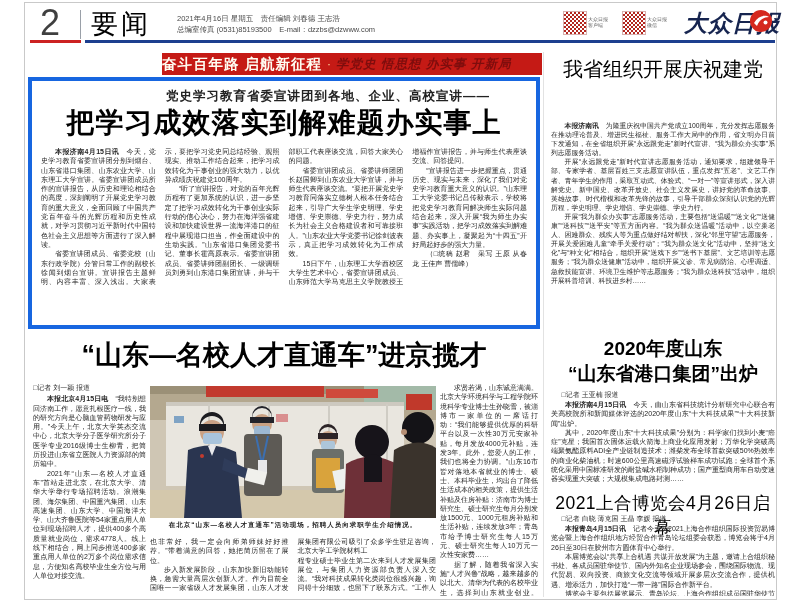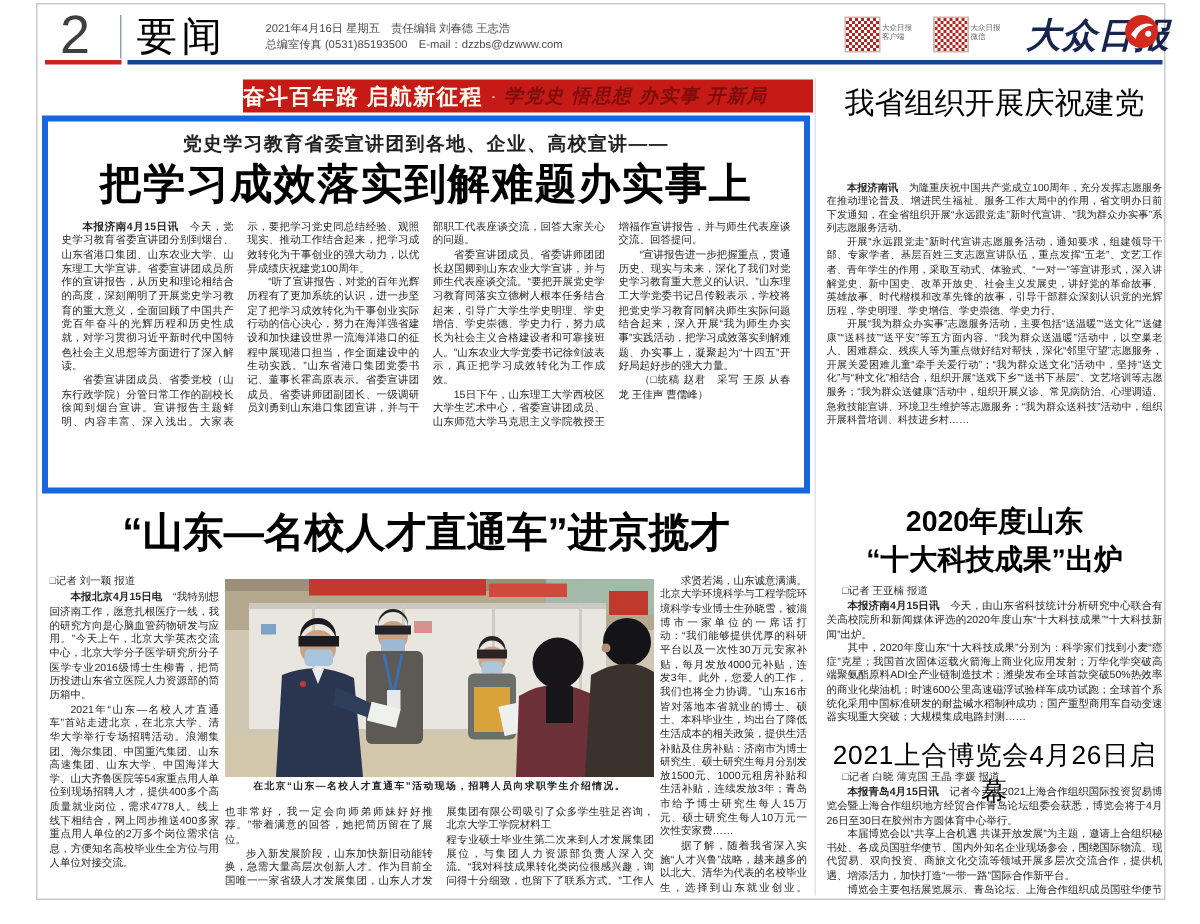--- a/index.html
+++ b/index.html
@@ -21,21 +21,21 @@
             font-weight:bold;font-style:italic;font-size:23px;color:#16244f;letter-spacing:1px;}
   
   .banner{left:162px;top:53px;width:380px;height:22px;background:#c51a15;display:flex;
           align-items:center;justify-content:flex-start;gap:5px;white-space:nowrap;}
   .banner .p1{color:#fffdf2;font-weight:900;font-size:14.5px;letter-spacing:1px;}
   .banner .sep{color:#ffd9a0;font-size:12px;}
   .banner .p2{color:#7e0d0d;font-weight:bold;font-size:12.5px;letter-spacing:1px;font-style:italic;}
   .vdiv{left:543px;top:52px;width:1px;height:545px;background:#e2e2e2;}
   
   .mainbox{left:28px;top:77px;width:512px;height:252px;border:4px solid #1766e0;background:#fff;box-sizing:border-box;}
-  .kicker{left:0;top:7px;width:100%;text-align:center;font-size:12.5px;font-weight:bold;color:#222;letter-spacing:1px;}
+  .kicker{left:0;top:7px;width:100%;text-align:center;font-size:12.5px;font-weight:bold;color:#222;letter-spacing:1px;padding-left:44px;}
   .bighead{left:0;top:23px;width:100%;text-align:center;font-size:28px;font-weight:900;color:#000;letter-spacing:1px;}
   .mainbody{left:9px;top:66px;width:486px;height:172px;}
   
   .body-txt{font-size:7px;line-height:9.3px;text-align:justify;color:#262626;overflow:hidden;}
   .para{margin:0;text-indent:2em;}
   .contents{display:contents;}
   .cols4{column-count:4;column-gap:9px;}
   .cols2{column-count:2;column-gap:9px;}
   .byline{margin:0 0 2px 0;text-indent:1.5em;color:#333;}
   .noindent-first .para:first-child{text-indent:0;}
@@ -194,21 +194,21 @@
   <div class="a r-head1">
     <div>我省组织开展庆祝建党</div>
   </div>
   <div class="a r-body1 body-txt">
     <p class="para"><b>本报济南讯</b><span>　为隆重庆祝中国共产党成立100周年，充分发挥志愿服务在推动理论普及、增进民生福祉、服务工作大局中的作用，省文明办日前下发通知，在全省组织开展“永远跟党走”新时代宣讲、“我为群众办实事”系列志愿服务活动。</span></p>
     <div class="contents"><p class="para">开展“永远跟党走”新时代宣讲志愿服务活动，通知要求，组建领导干部、专家学者、基层百姓三支志愿宣讲队伍，重点发挥“五老”、文艺工作者、青年学生的作用，采取互动式、体验式、“一对一”等宣讲形式，深入讲解党史、新中国史、改革开放史、社会主义发展史，讲好党的革命故事、英雄故事、时代楷模和改革先锋的故事，引导干部群众深刻认识党的光辉历程，学史明理、学史增信、学史崇德、学史力行。</p><p class="para">开展“我为群众办实事”志愿服务活动，主要包括“送温暖”“送文化”“送健康”“送科技”“送平安”等五方面内容。“我为群众送温暖”活动中，以空巢老人、困难群众、残疾人等为重点做好结对帮扶，深化“邻里守望”志愿服务，开展关爱困难儿童“牵手关爱行动”；“我为群众送文化”活动中，坚持“送文化”与“种文化”相结合，组织开展“送戏下乡”“送书下基层”、文艺培训等志愿服务；“我为群众送健康”活动中，组织开展义诊、常见病防治、心理调适、急救技能宣讲、环境卫生维护等志愿服务；“我为群众送科技”活动中，组织开展科普培训、科技进乡村……</p></div>
   </div>
 
   <div class="a r-head2">
     <div>2020年度山东</div>
-    <div>“十大科技成果”出炉</div>
+    <div>“山东省港口集团”出炉</div>
   </div>
   <div class="a r-byline2 body-txt">
     <p class="para byline">□记者 王亚楠 报道</p>
   </div>
   <div class="a r-body2 body-txt">
     <p class="para"><b>本报济南4月15日讯</b><span>　今天，由山东省科技统计分析研究中心联合有关高校院所和新闻媒体评选的2020年度山东“十大科技成果”“十大科技新闻”出炉。</span></p>
     <div class="contents"><p class="para">其中，2020年度山东“十大科技成果”分别为：科学家们找到小麦“癌症”克星；我国首次固体运载火箭海上商业化应用发射；万华化学突破高端聚氨酯原料ADI全产业链制造技术；潍柴发布全球首款突破50%热效率的商业化柴油机；时速600公里高速磁浮试验样车成功试跑；全球首个系统化采用中国标准研发的耐盐碱水稻制种成功；国产重型商用车自动变速器实现重大突破；大规模集成电路封测……</p></div>
   </div>
 
   <div class="a r-head3">2021上合博览会4月26日启幕</div>

